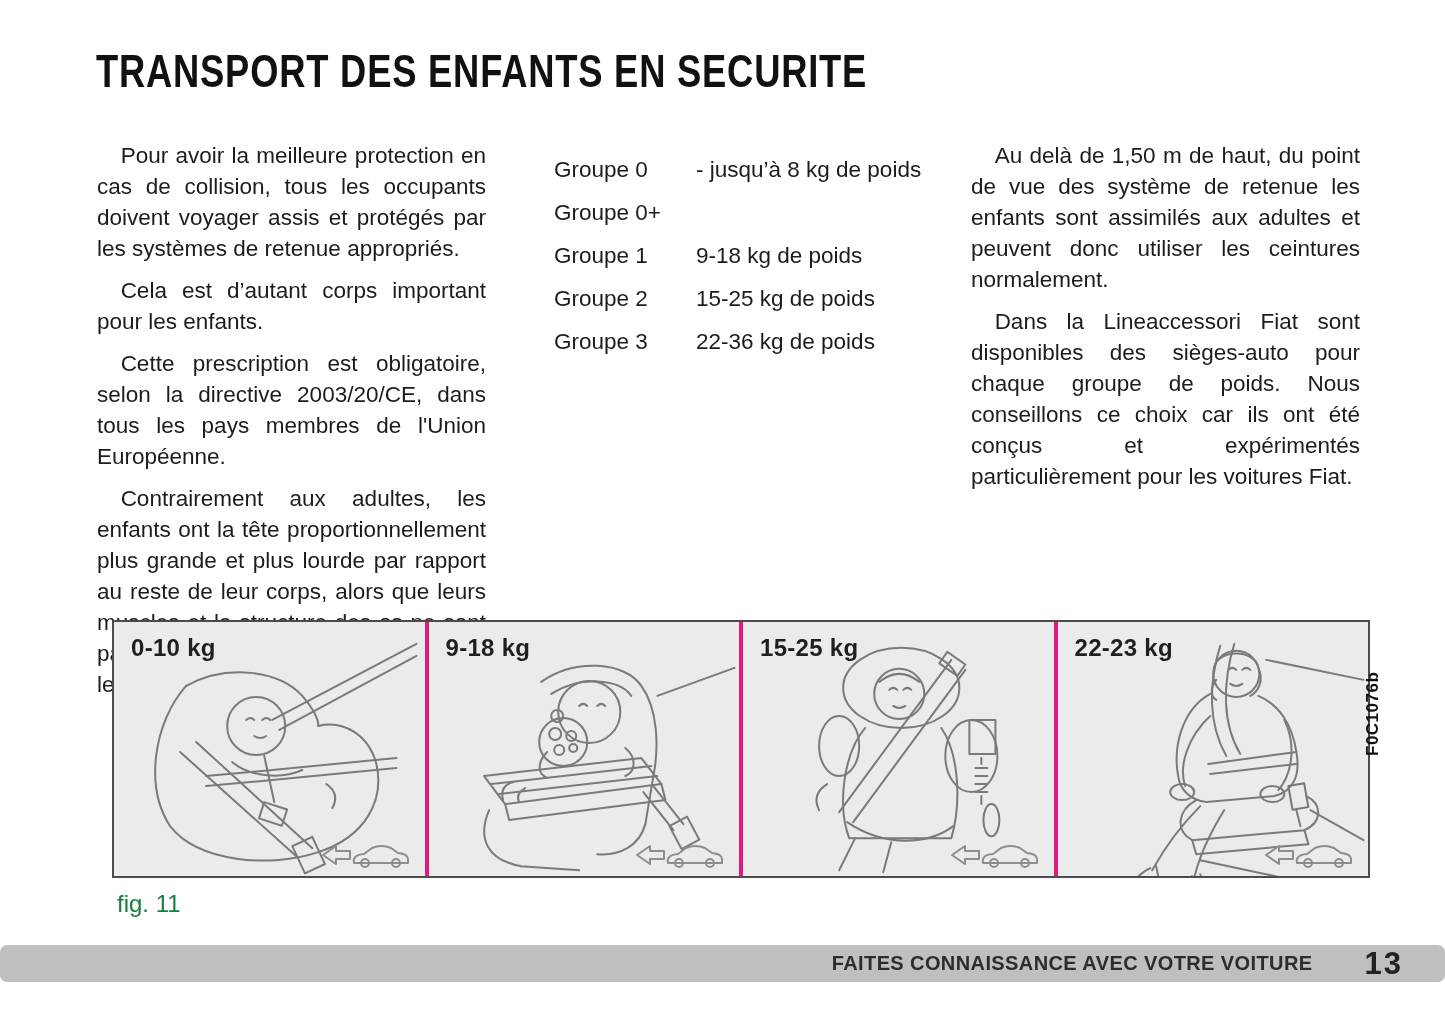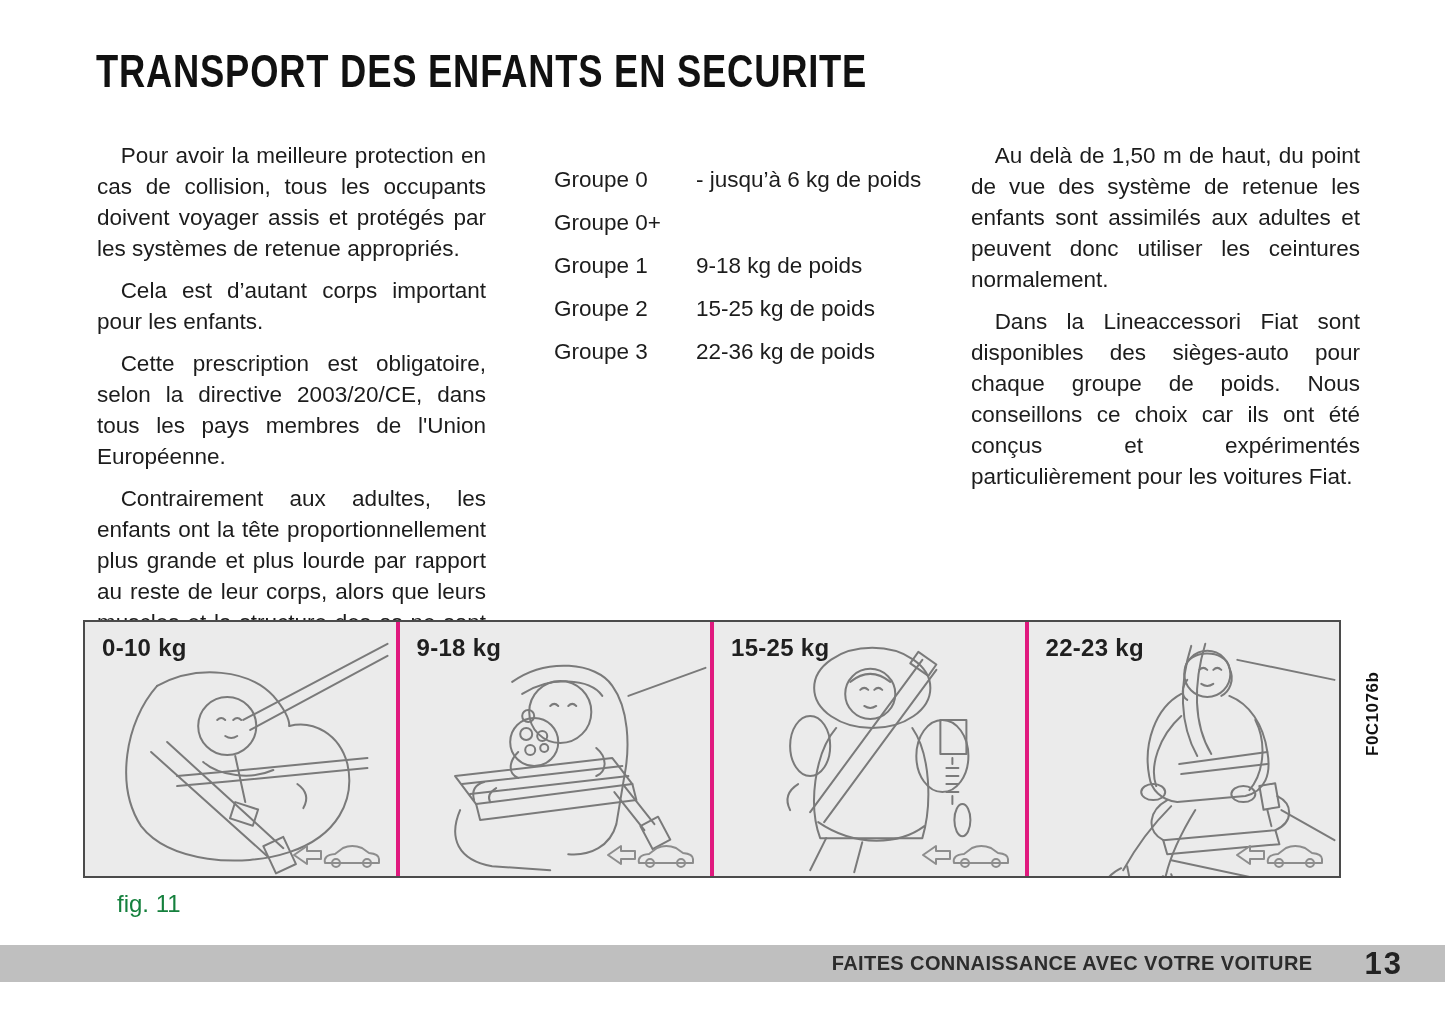--- a/index.html
+++ b/index.html
@@ -15,27 +15,27 @@
     transform:scaleX(0.79);transform-origin:left center;white-space:nowrap;
   }
   
   .columns{
     position:absolute;left:97px;top:140px;width:1263px;
     display:flex;gap:48px;
   }
   .col{width:389px;flex:none;font-size:22.5px;line-height:31px;text-align:justify;color:#1c1c1c;}
   .col p{margin:0 0 11px 0;text-indent:1.05em;}
   .col p.cont{text-indent:0;}
-  .groups{margin-top:26px;padding-left:20px;}
+  .groups{margin-top:16px;padding-left:20px;}
   .group-row{display:flex;margin-bottom:16px;line-height:27px;}
   .group-name{width:142px;flex:none;}
   .group-desc{flex:1;}
   
   .figure{
-    position:absolute;left:83px;top:620px;width:1258px;height:258px;
+    position:absolute;left:112px;top:620px;width:1258px;height:258px;
     border:2px solid var(--figure-border,#4b4b4b);box-sizing:border-box;
     background:var(--panel-bg,#ebebeb);display:flex;
   }
   .panel{flex:1;position:relative;overflow:hidden;}
   .panel-sep{width:4px;flex:none;background:var(--separator,#e0197e);}
   .panel-label{
     position:absolute;left:17px;top:12px;font-size:24px;font-weight:bold;
     color:#1f1f1f;letter-spacing:0.3px;z-index:2;
   }
   .sketch{position:absolute;left:0;top:0;width:100%;height:100%;}
@@ -50,21 +50,21 @@
     display:block;width:138px;height:20px;transform-origin:0 0;
     transform:rotate(-90deg) translateX(-138px);
     font-size:17px;font-weight:bold;color:#111;letter-spacing:0.5px;white-space:nowrap;
   }
   
   .fig-caption{position:absolute;left:117px;top:890px;font-size:24px;color:#15803d;}
   
   .footer-bar{
     position:absolute;left:0;top:945px;width:1445px;height:37px;
     background:var(--footer-bar,#bfbfbf);
-    display:flex;align-items:center;justify-content:flex-end;
+    display:flex;align-items:center;justify-content:flex-end;border-radius:7px;
   }
   .footer-section{
     font-size:20px;font-weight:bold;color:#2c2c2c;letter-spacing:0.4px;
   }
   .footer-page{
     font-size:31px;font-weight:900;color:#222;margin-left:52px;margin-right:42px;
     letter-spacing:2px;
   }
 </style>
 </head>
@@ -76,21 +76,21 @@
   <div class="col">
     <p>Pour avoir la meilleure protection en cas de collision, tous les occupants doivent voyager assis et protégés par les systèmes de retenue appropriés.</p>
     <p>Cela est d’autant corps important pour les enfants.</p>
     <p>Cette prescription est obligatoire, selon la directive 2003/20/CE, dans tous les pays membres de l'Union Européenne.</p>
     <p>Contrairement aux adultes, les enfants ont la tête proportionnellement plus grande et plus lourde par rapport au reste de leur corps, alors que leurs muscles et la structure des os ne sont pas complètement développés. Pour les</p>
   </div>
   <div class="col">
     <div class="groups">
       <div class="group-row">
         <span class="group-name">Groupe 0</span>
-        <span class="group-desc">- jusqu’à 6 kg de poids</span>
+        <span class="group-desc">- jusqu’à 8 kg de poids</span>
       </div>
       <div class="group-row">
         <span class="group-name">Groupe 0+</span>
       </div>
       <div class="group-row">
         <span class="group-name">Groupe 1</span>
         <span class="group-desc">9-18 kg de poids</span>
       </div>
       <div class="group-row">
         <span class="group-name">Groupe 2</span>

